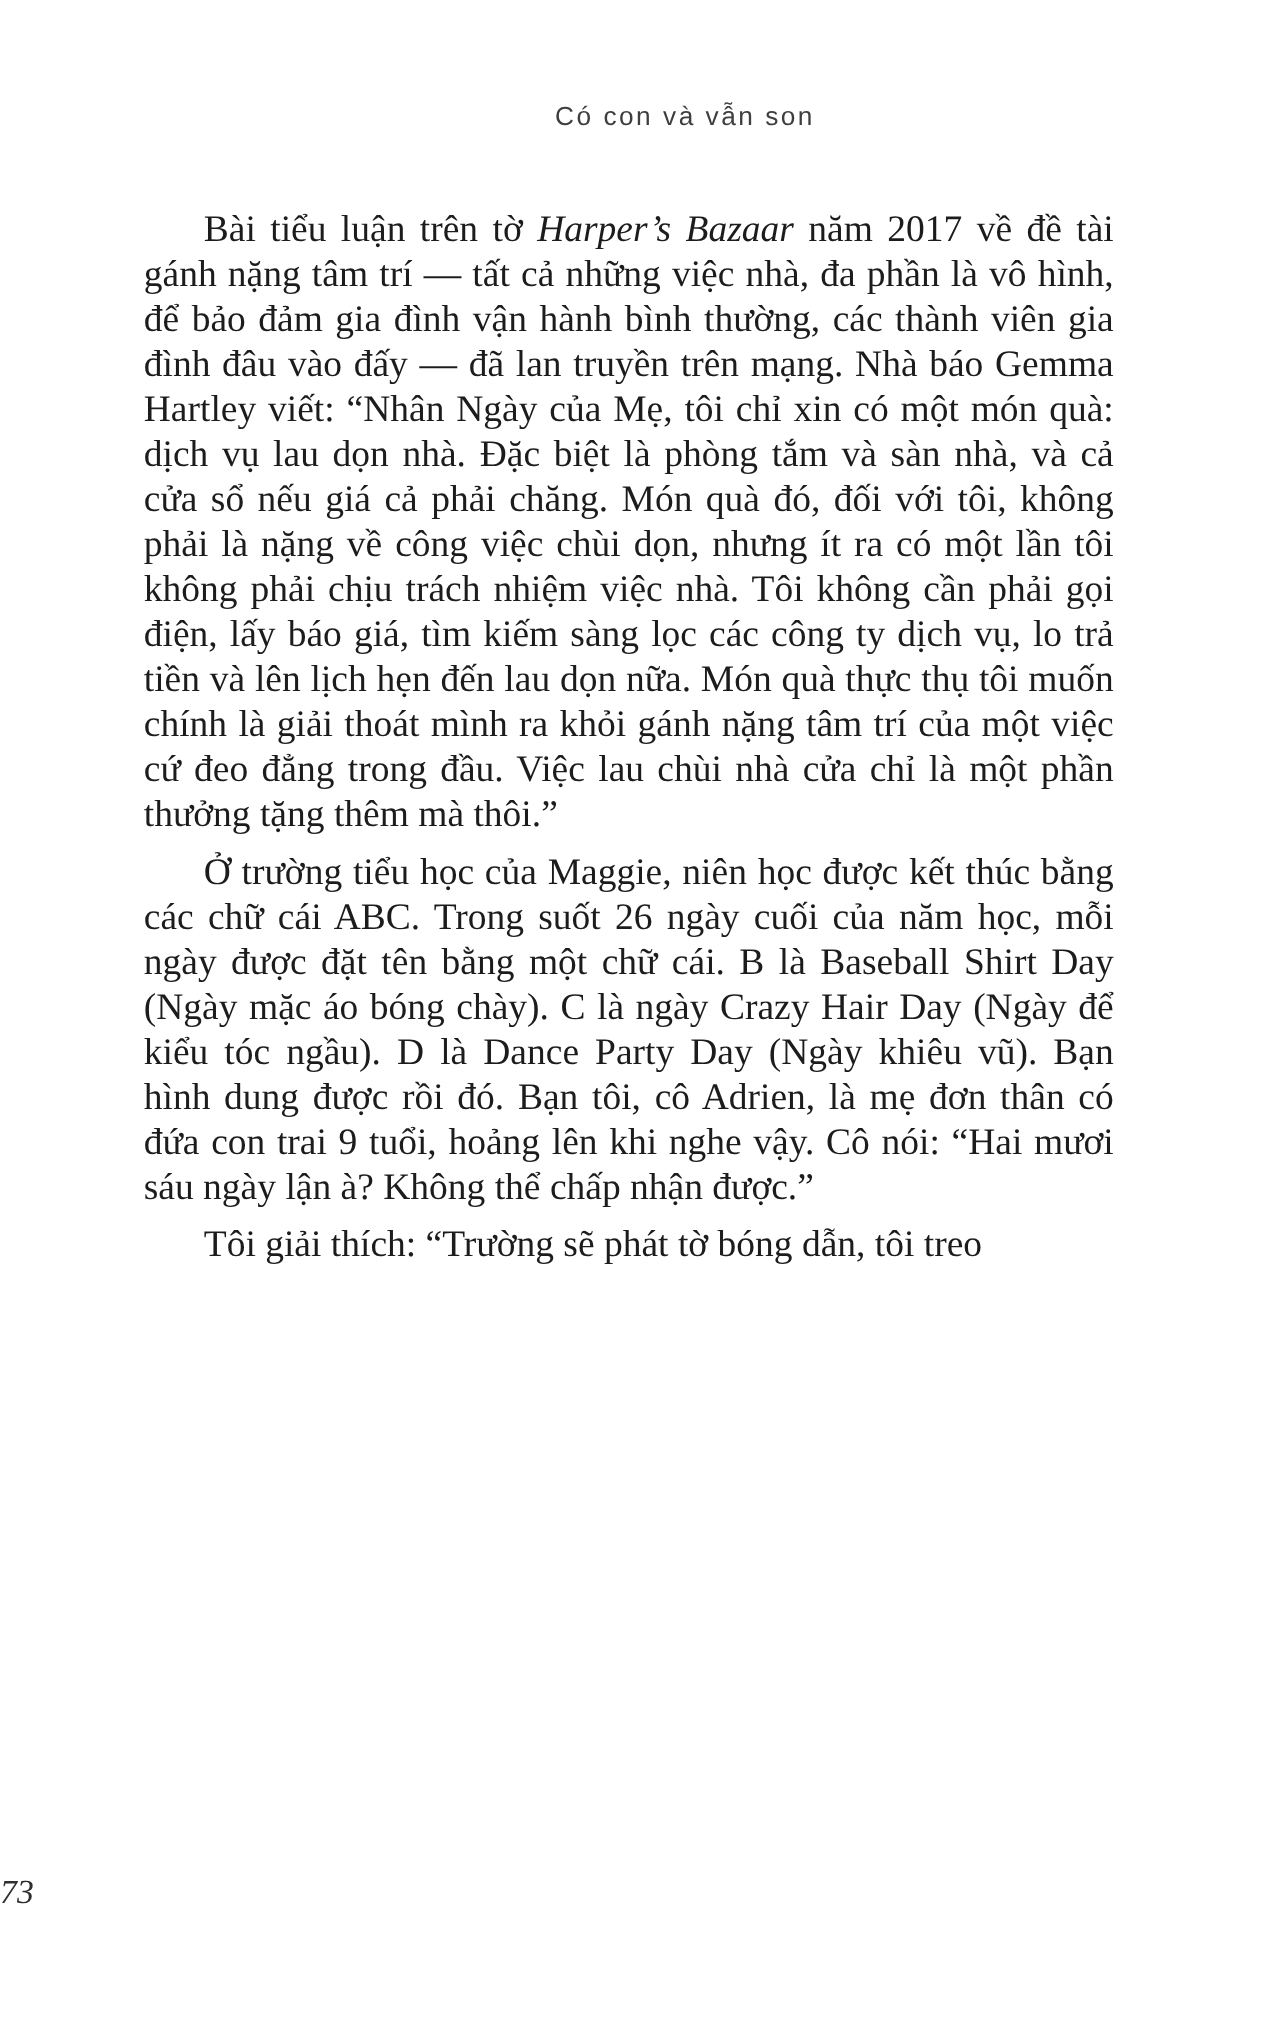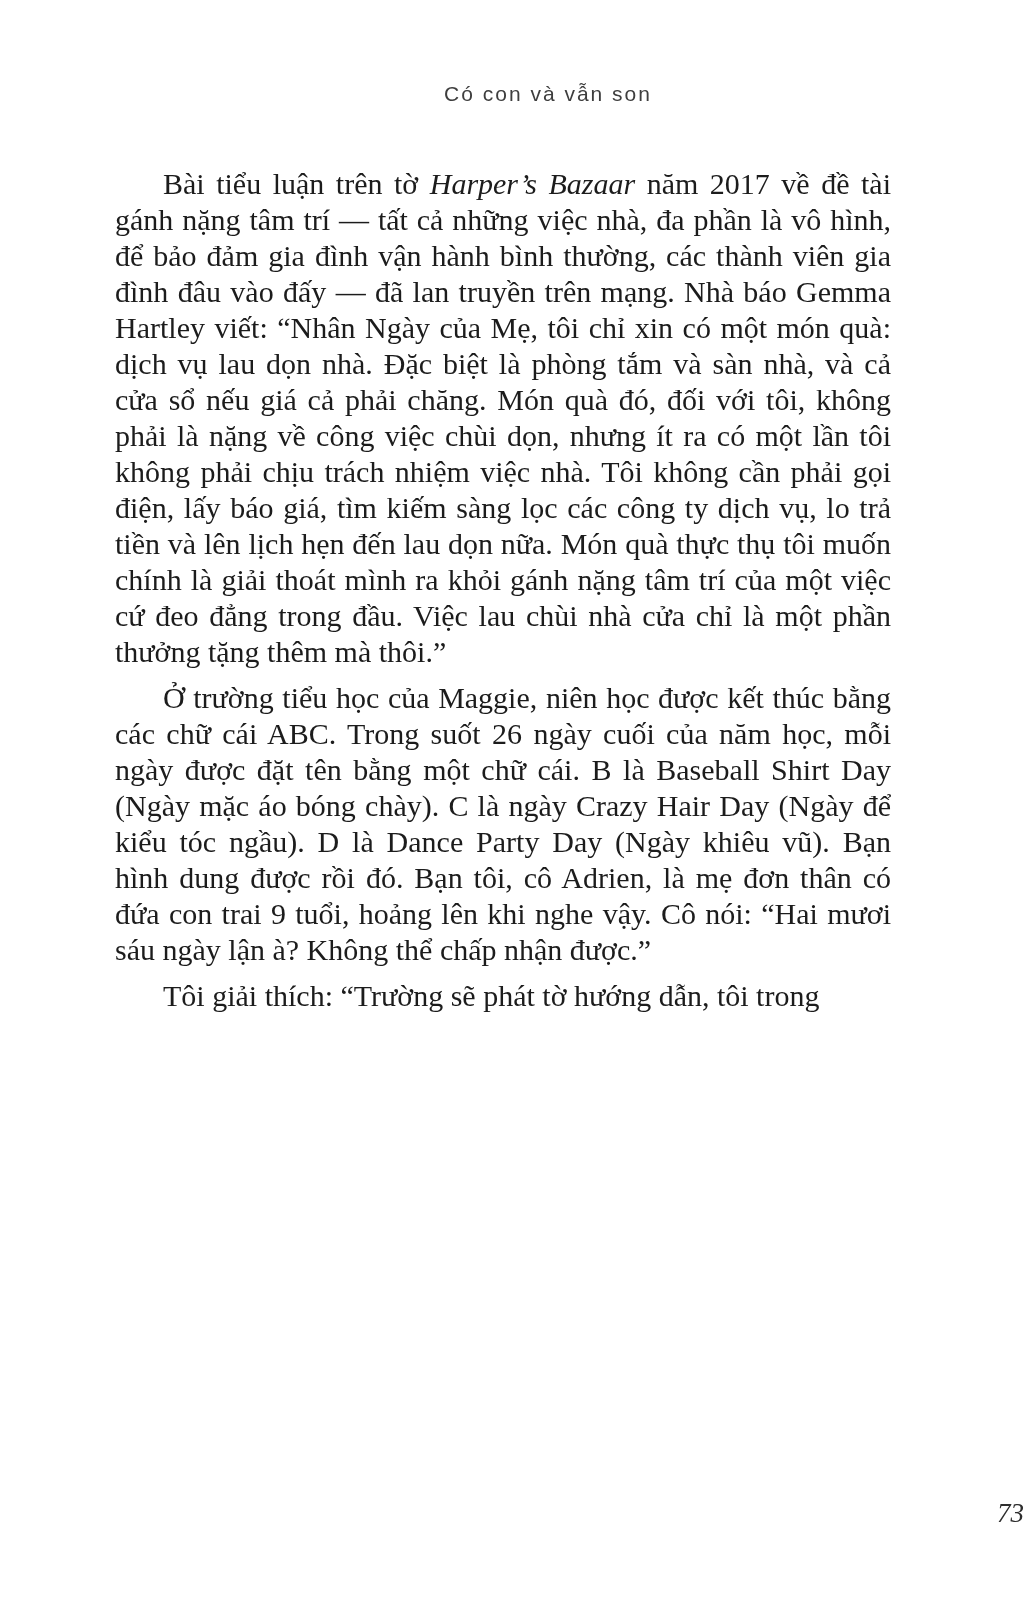--- a/index.html
+++ b/index.html
@@ -44,34 +44,34 @@
     text-indent: 48px;
   }
   .body-text em {
     font-style: italic;
   }
   .page-number {
     position: absolute;
     top: 1498px;
     left: 0;
     width: 100%;
-    text-align: right;
+    text-align: left;
     font-style: italic;
     font-size: 27px;
     color: #2e2e2e;
   }
 </style>
 </head>
 <body>
 
 <div class="page">
 
   <div class="running-header">Có con và vẫn son</div>
 
   <div class="body-text">
       <p><span>Bài tiểu luận trên tờ </span><em>Harper’s Bazaar</em><span> năm 2017 về đề tài gánh nặng tâm trí — tất cả những việc nhà, đa phần là vô hình, để bảo đảm gia đình vận hành bình thường, các thành viên gia đình đâu vào đấy — đã lan truyền trên mạng. Nhà báo Gemma Hartley viết: “Nhân Ngày của Mẹ, tôi chỉ xin có một món quà: dịch vụ lau dọn nhà. Đặc biệt là phòng tắm và sàn nhà, và cả cửa sổ nếu giá cả phải chăng. Món quà đó, đối với tôi, không phải là nặng về công việc chùi dọn, nhưng ít ra có một lần tôi không phải chịu trách nhiệm việc nhà. Tôi không cần phải gọi điện, lấy báo giá, tìm kiếm sàng lọc các công ty dịch vụ, lo trả tiền và lên lịch hẹn đến lau dọn nữa. Món quà thực thụ tôi muốn chính là giải thoát mình ra khỏi gánh nặng tâm trí của một việc cứ đeo đẳng trong đầu. Việc lau chùi nhà cửa chỉ là một phần thưởng tặng thêm mà thôi.”</span></p>
       <p><span>Ở trường tiểu học của Maggie, niên học được kết thúc bằng các chữ cái ABC. Trong suốt 26 ngày cuối của năm học, mỗi ngày được đặt tên bằng một chữ cái. B là Baseball Shirt Day (Ngày mặc áo bóng chày). C là ngày Crazy Hair Day (Ngày để kiểu tóc ngầu). D là Dance Party Day (Ngày khiêu vũ). Bạn hình dung được rồi đó. Bạn tôi, cô Adrien, là mẹ đơn thân có đứa con trai 9 tuổi, hoảng lên khi nghe vậy. Cô nói: “Hai mươi sáu ngày lận à? Không thể chấp nhận được.”</span></p>
-      <p><span>Tôi giải thích: “Trường sẽ phát tờ hướng dẫn, tôi trong</span></p>
+      <p><span>Tôi giải thích: “Trường sẽ phát tờ bóng dẫn, tôi treo</span></p>
     </div>
 
   <div class="page-number">73</div>
 
 </div>
 
 </body></html>

